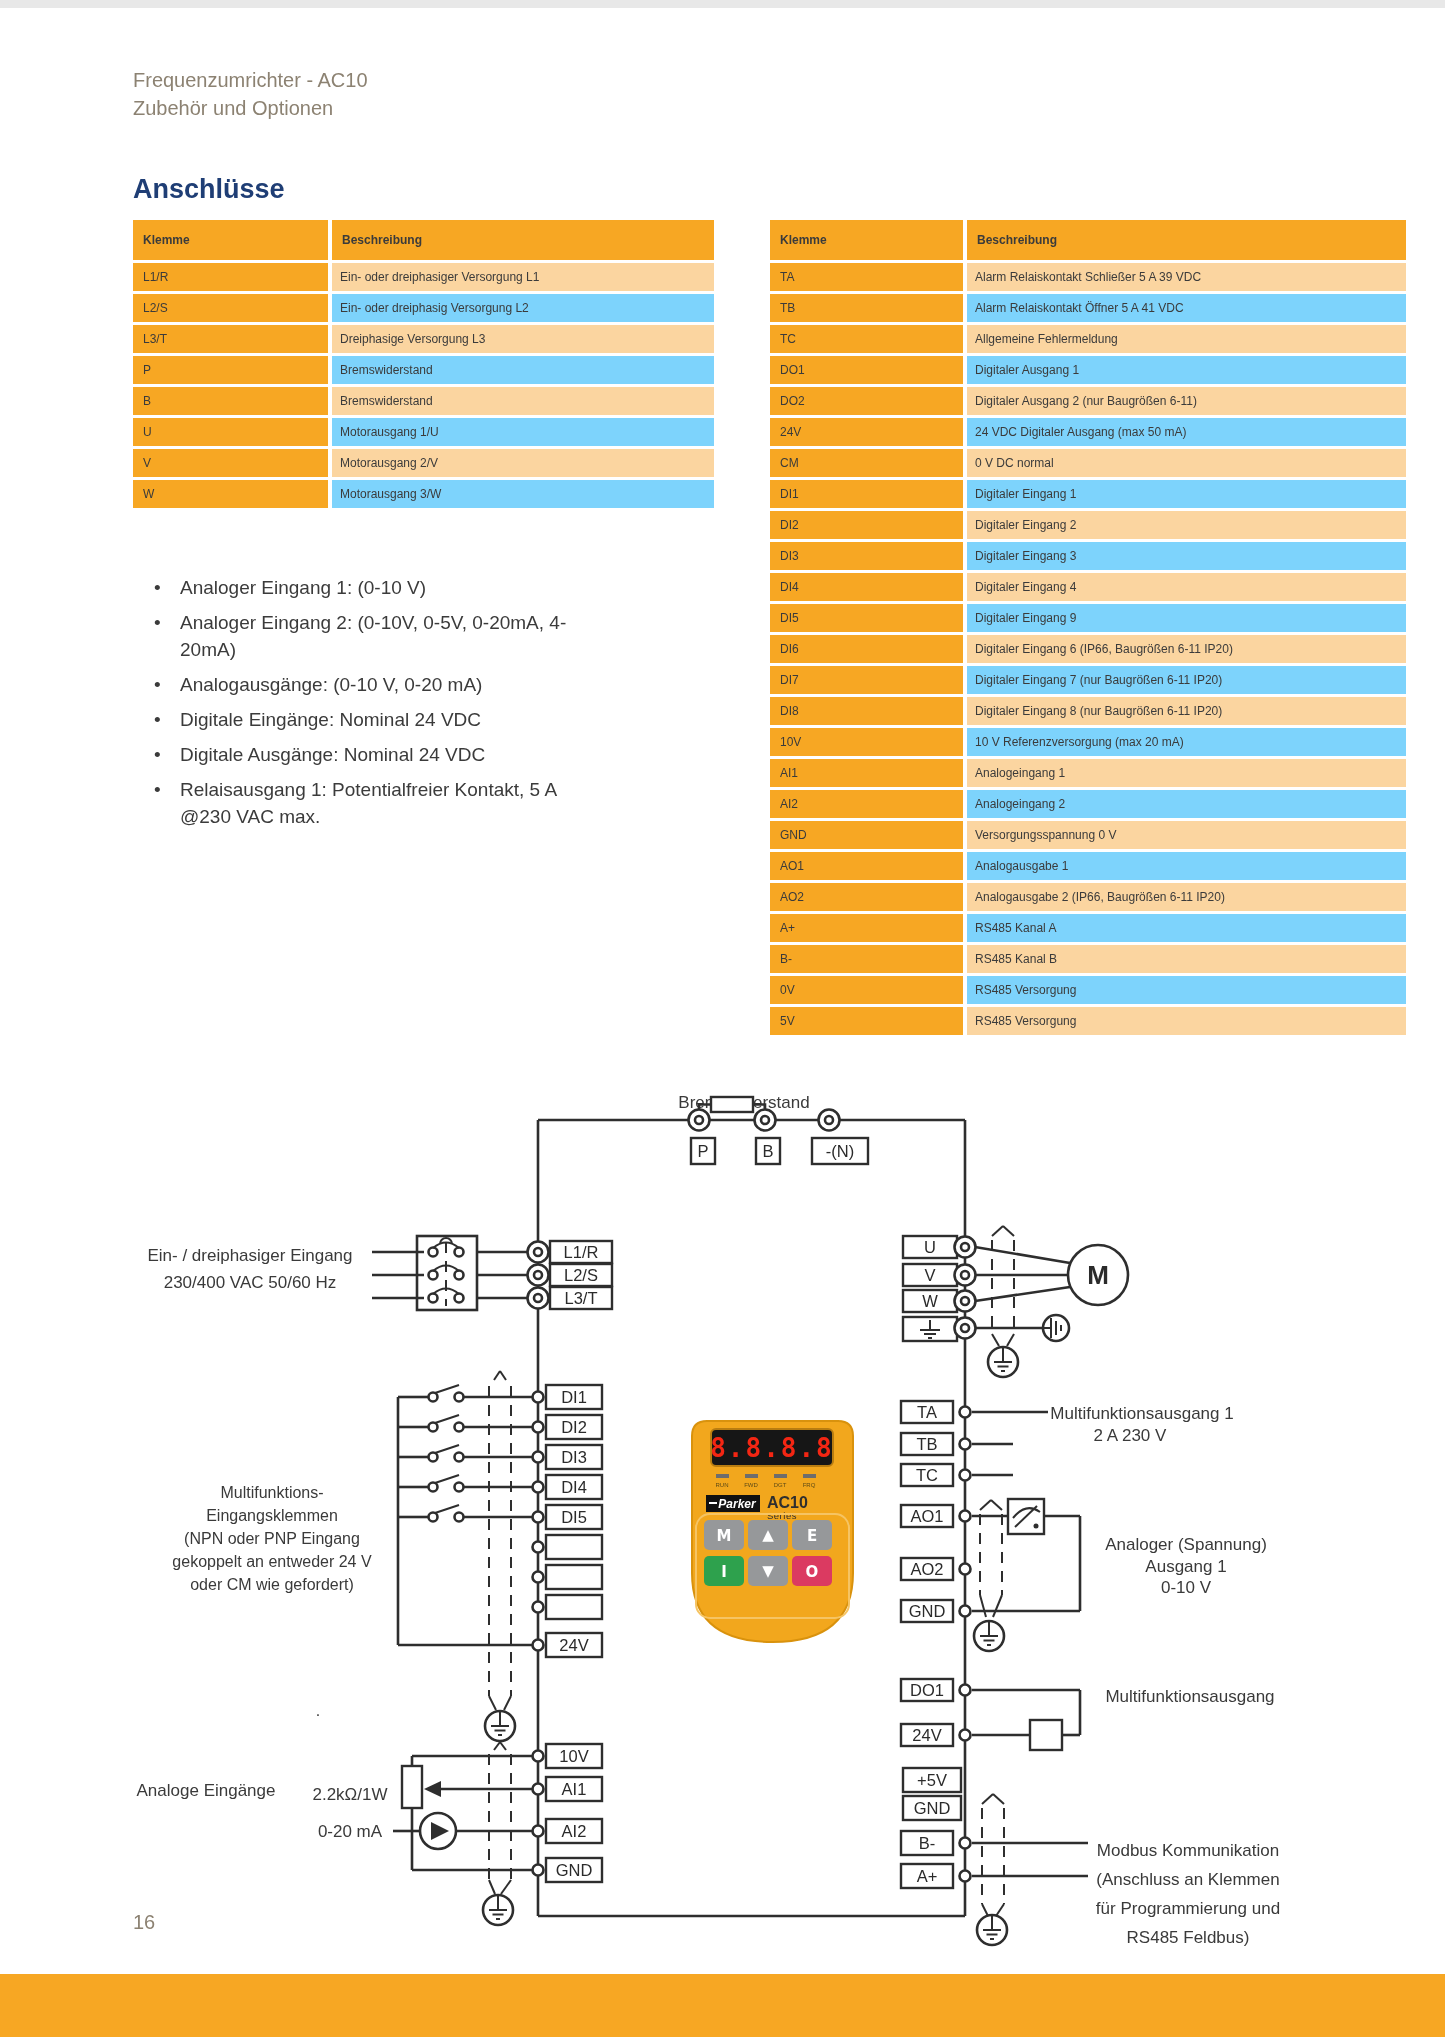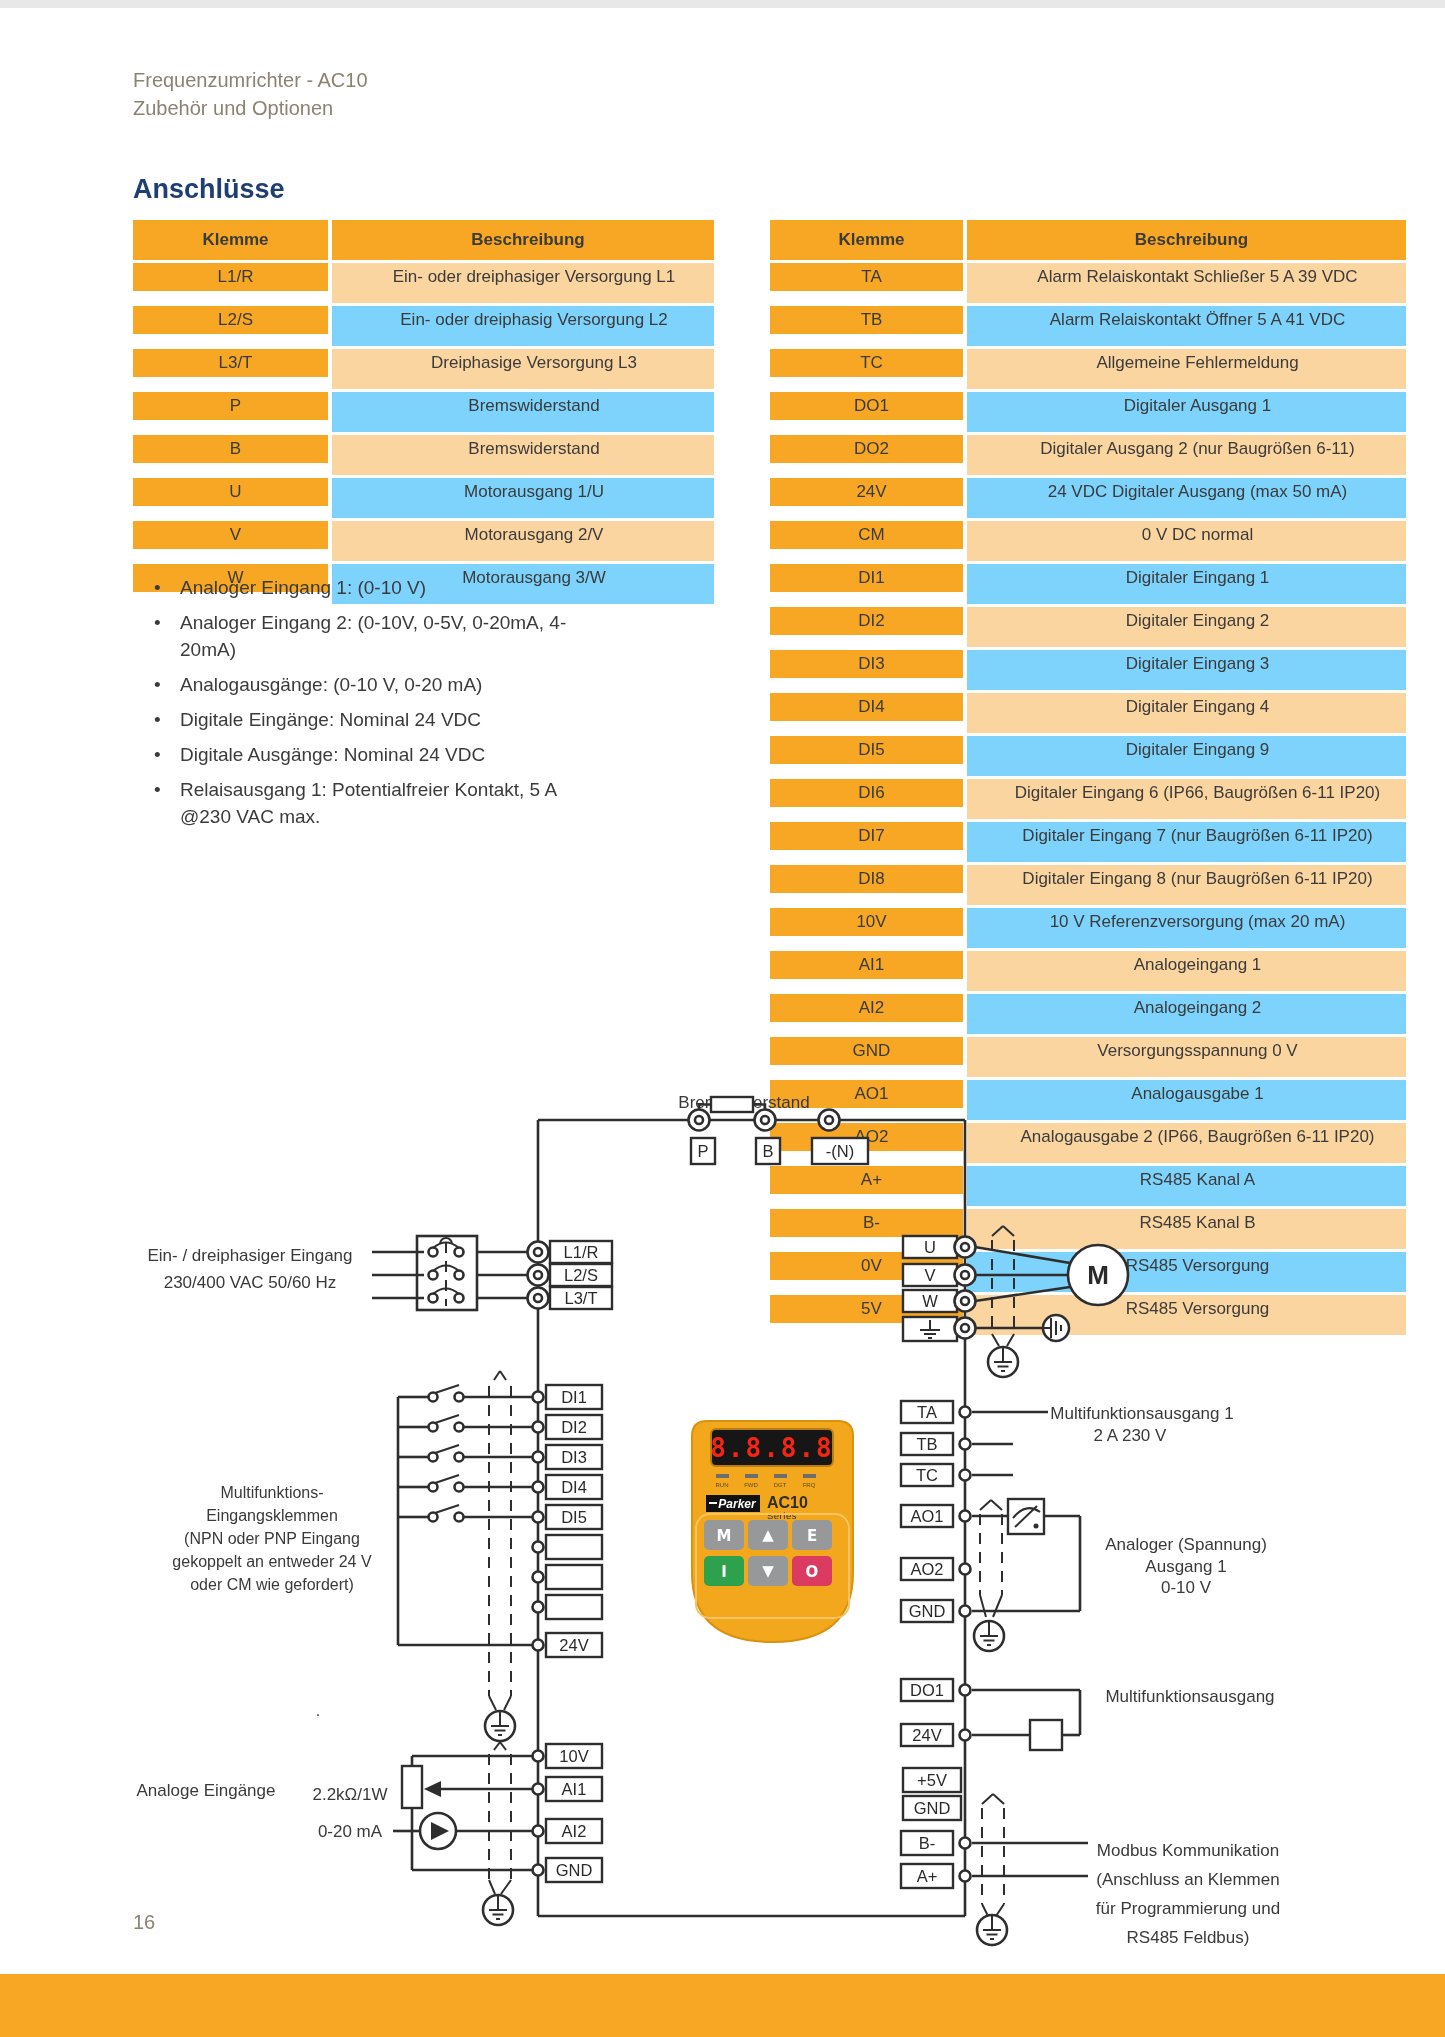--- a/index.html
+++ b/index.html
@@ -2,25 +2,25 @@
 <html><head>
 <meta charset="utf-8">
 <style>
   html,body{margin:0;padding:0;background:#e8e8e8;}
   .page{position:relative;width:1445px;height:2037px;background:#ffffff;margin:8px auto;
         font-family:"Liberation Sans",sans-serif;color:#3b3b3b;overflow:hidden;}
   .doc-header{position:absolute;left:133px;top:58px;font-size:20px;line-height:28px;color:#8c8272;}
   .page-title{position:absolute;left:133px;top:166px;font-size:27px;font-weight:bold;color:#1f3e75;}
 
   
-  .tbl{position:absolute;font-size:17px;text-align:center;}
+  .tbl{position:absolute;font-size:12px;}
   .trow,.thead{display:flex;column-gap:4px;margin-bottom:3px;}
   .thead > div{background:#f7a723;font-weight:bold;color:#3b3b3b;height:40px;line-height:40px;padding-left:10px;box-sizing:border-box;}
   .tk{background:#f7a723;height:28px;line-height:28px;padding-left:10px;box-sizing:border-box;}
-  .td{background:#fbd5a0;height:40px;line-height:28px;padding-left:22px;box-sizing:border-box;}
+  .td{background:#fbd5a0;height:28px;line-height:28px;padding-left:8px;box-sizing:border-box;}
   .trow.alt .td{background:#7dd3fc;}
   #left-table .c1{width:195px;} #left-table .c2{width:382px;}
   #right-table .c1{width:193px;} #right-table .c2{width:439px;}
 
   
   .bullets{position:absolute;left:152px;top:566px;width:435px;font-size:19px;list-style:none;margin:0;padding:0;}
   .bullets li{position:relative;padding-left:28px;line-height:27px;margin-bottom:8px;}
   .bullets li::before{content:"\2022";position:absolute;left:2px;top:0;font-size:19px;}
 
   

